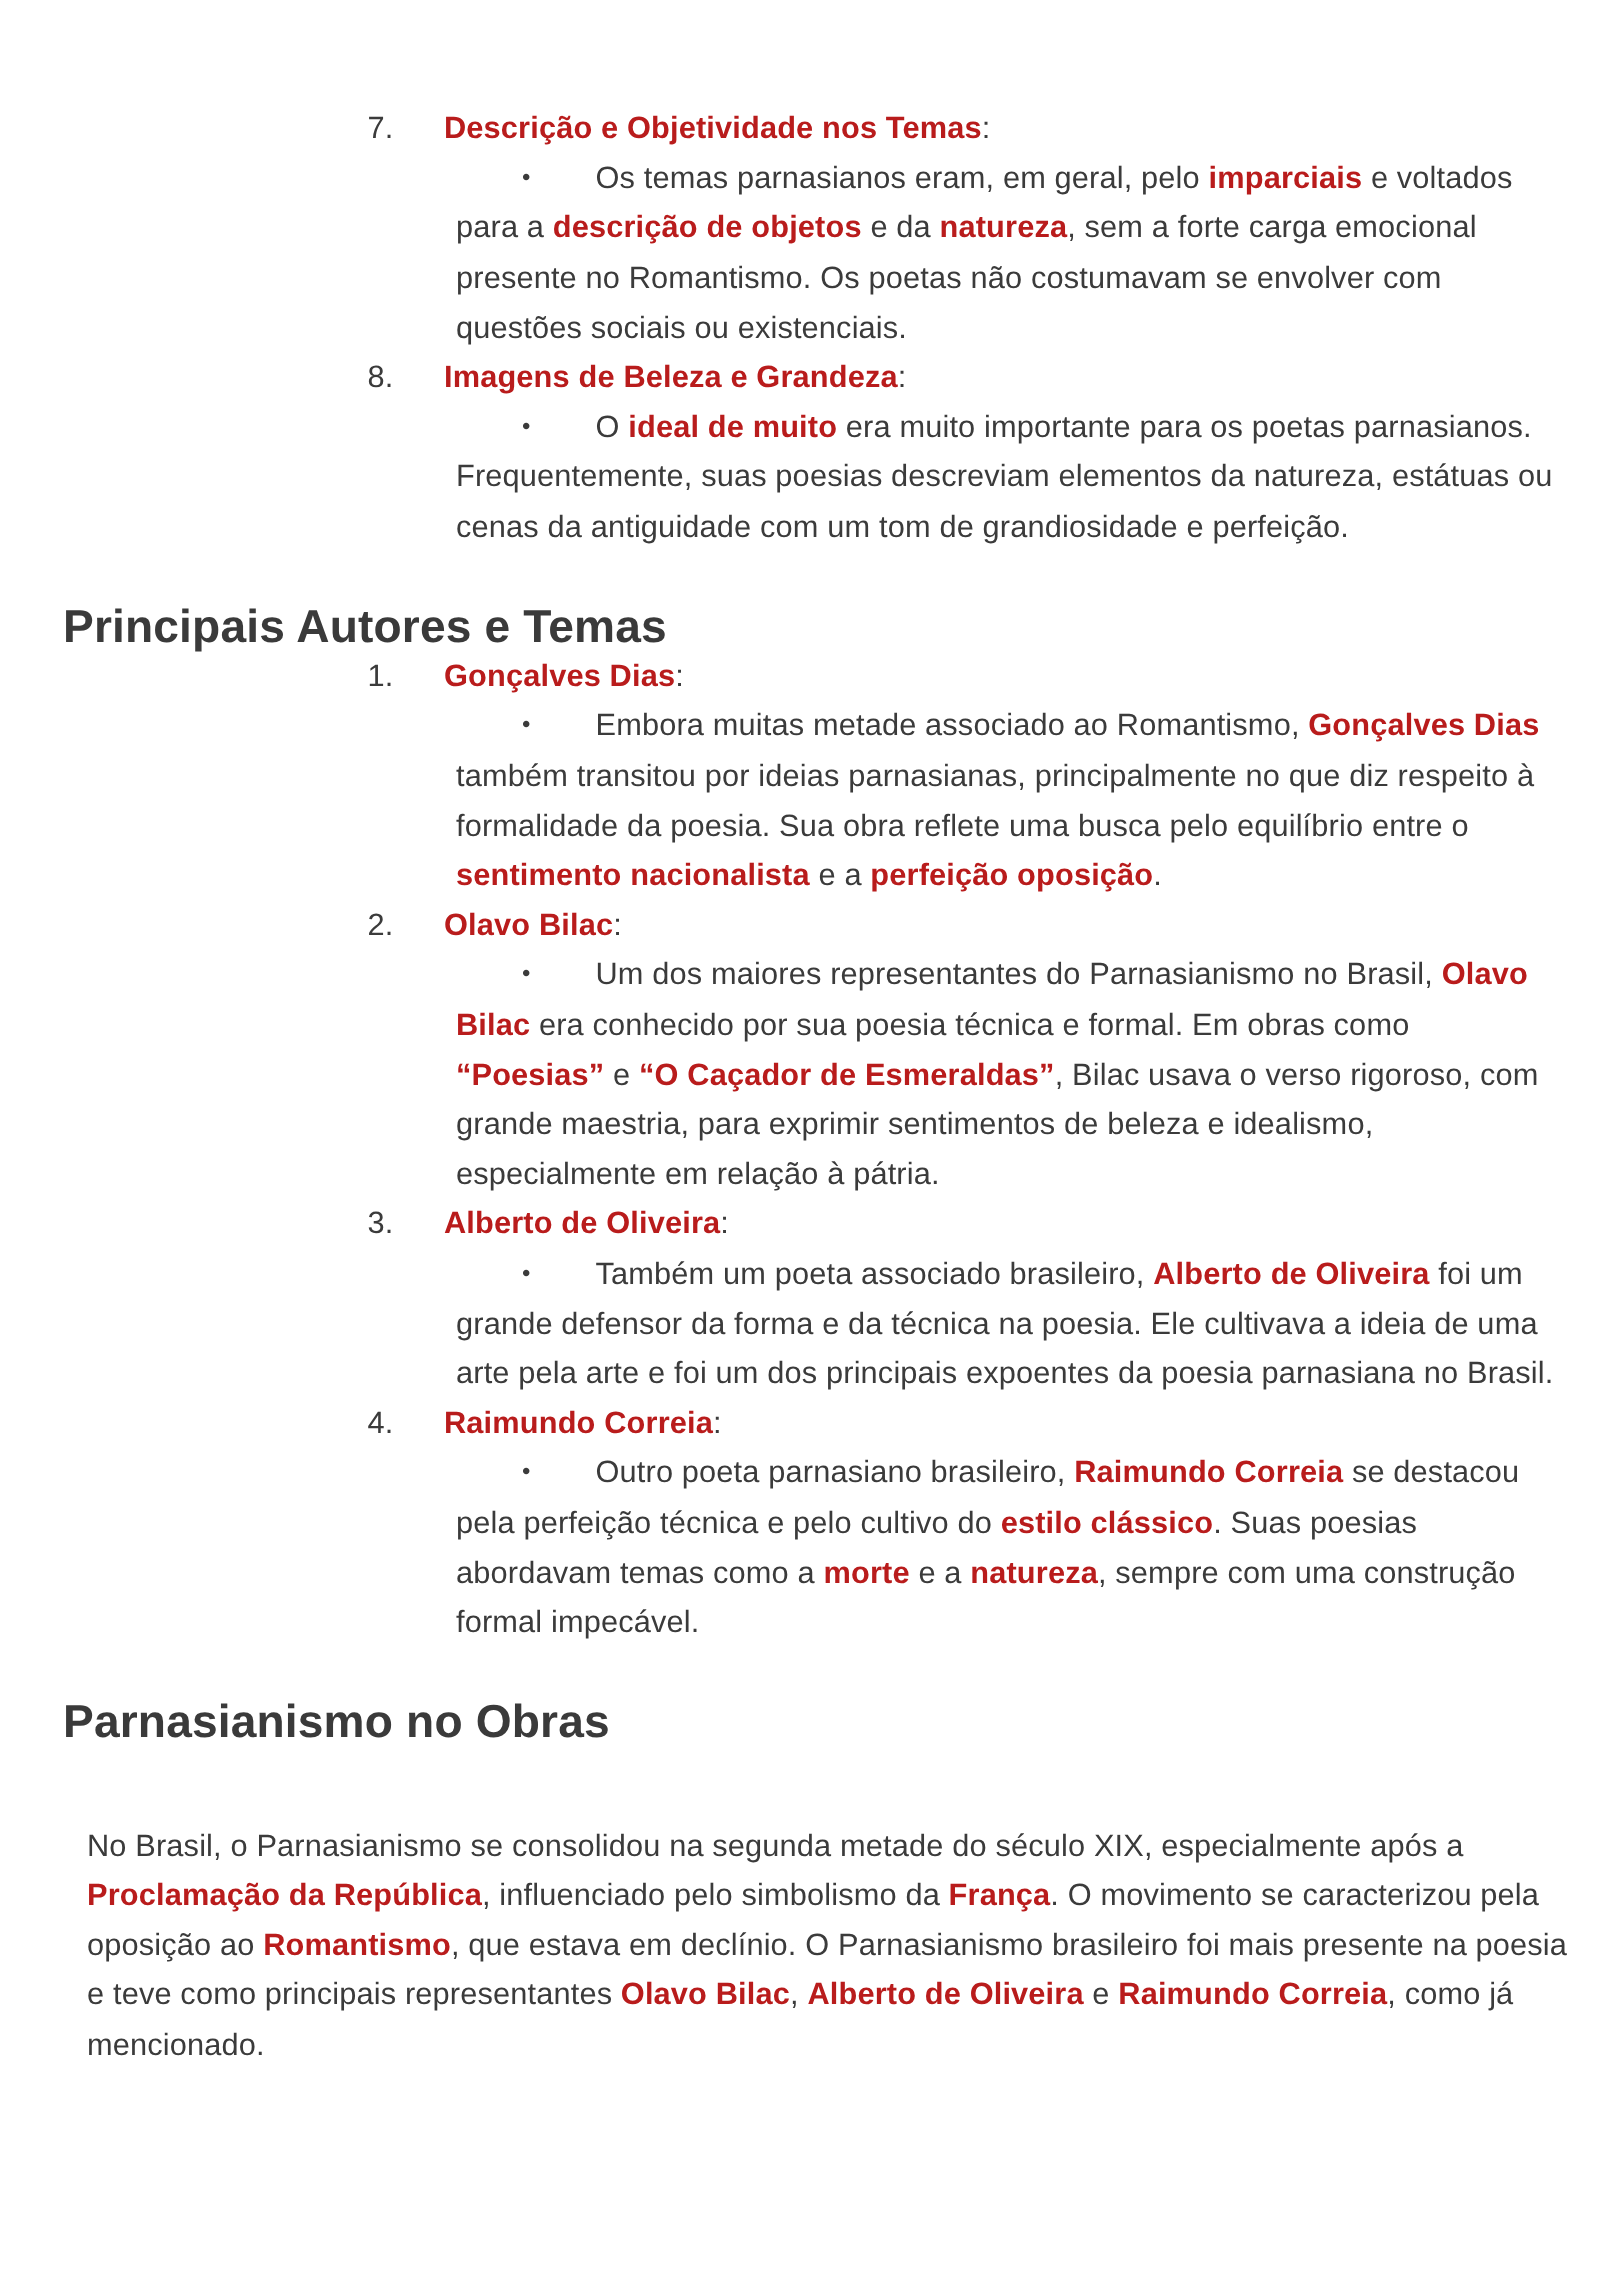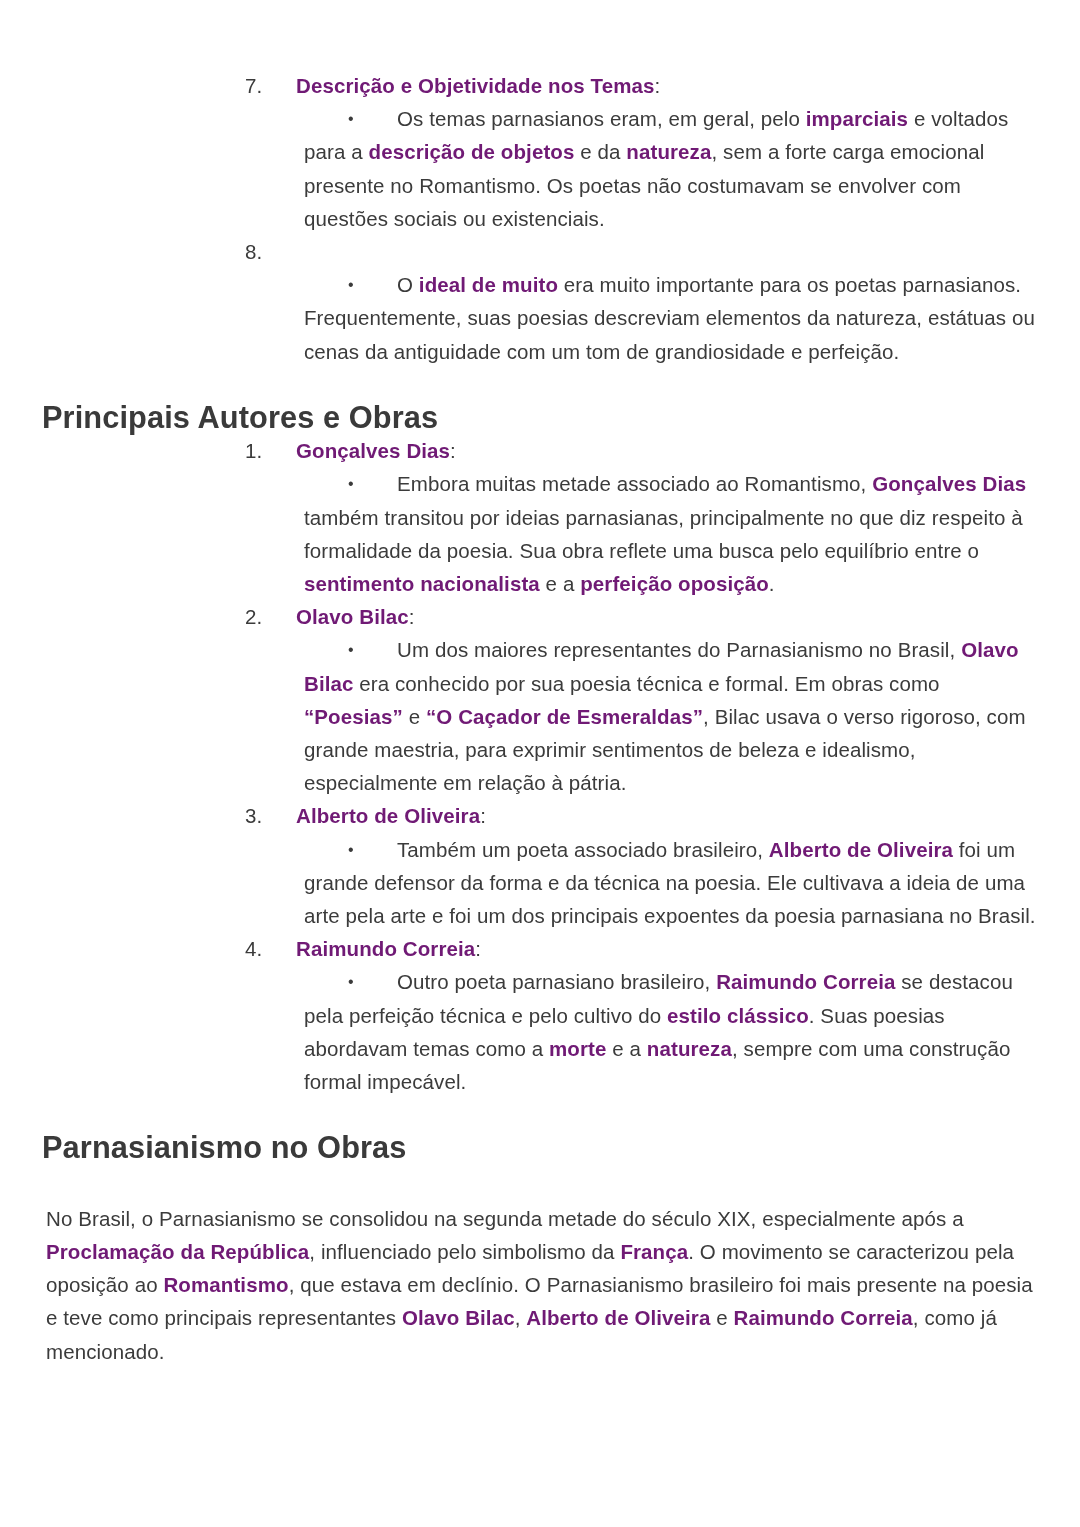--- a/index.html
+++ b/index.html
@@ -19,21 +19,21 @@
     letter-spacing: 0.1px;
   }
   .doc {
     position: absolute;
     left: 0;
     top: 69px;
     width: 1080px;
   }
   b, .b {
     font-weight: bold;
-    color: #701a75;
+    color: #b91c1c;
   }
   .item-head {
     position: relative;
     height: 33.2px;
     white-space: nowrap;
   }
   .item-num {
     position: absolute;
     left: 245px;
     top: 0;
@@ -61,48 +61,49 @@
     margin: 0;
     padding-left: 42px;
     font-weight: bold;
     color: #3a3a3a;
     height: 33.2px;
   }
   .gap {
     height: 33.2px;
   }
   .para {
-    margin: 4px;
+    margin: 16px;
     padding-left: 42px;
     width: 996px;
   }
 </style>
 </head>
 <body>
 
 <div class="doc">
 
   <div class="item-head">
     <span class="item-num">7.</span>
     <span class="item-title"><b>Descrição e Objetividade nos Temas</b><span>:</span></span>
   </div>
   <p class="bullet-para">
     <span class="bullet-dot">•</span><span>Os temas parnasianos eram, em geral, pelo </span><b>imparciais</b><span> e voltados para a </span><b>descrição de objetos</b><span> e da </span><b>natureza</b><span>, sem a forte carga emocional presente no Romantismo. Os poetas não costumavam se envolver com questões sociais ou existenciais.</span>
   </p>
 
   <div class="item-head">
     <span class="item-num">8.</span>
+    <span class="item-title"><b>Imagens de Beleza e Grandeza</b><span>:</span></span>
   </div>
   <p class="bullet-para">
     <span class="bullet-dot">•</span><span>O </span><b>ideal de muito</b><span> era muito importante para os poetas parnasianos. Frequentemente, suas poesias descreviam elementos da natureza, estátuas ou cenas da antiguidade com um tom de grandiosidade e perfeição.</span>
   </p>
 
   <div class="gap"></div>
 
-  <h2 class="section-heading">Principais Autores e Obras</h2>
+  <h2 class="section-heading">Principais Autores e Temas</h2>
 
   <div class="item-head">
     <span class="item-num">1.</span>
     <span class="item-title"><b>Gonçalves Dias</b><span>:</span></span>
   </div>
   <p class="bullet-para">
     <span class="bullet-dot">•</span><span>Embora muitas metade associado ao Romantismo, </span><b>Gonçalves Dias</b><span> também transitou por ideias parnasianas, principalmente no que diz respeito à formalidade da poesia. Sua obra reflete uma busca pelo equilíbrio entre o </span><b>sentimento nacionalista</b><span> e a </span><b>perfeição oposição</b><span>.</span>
   </p>
 
   <div class="item-head">

